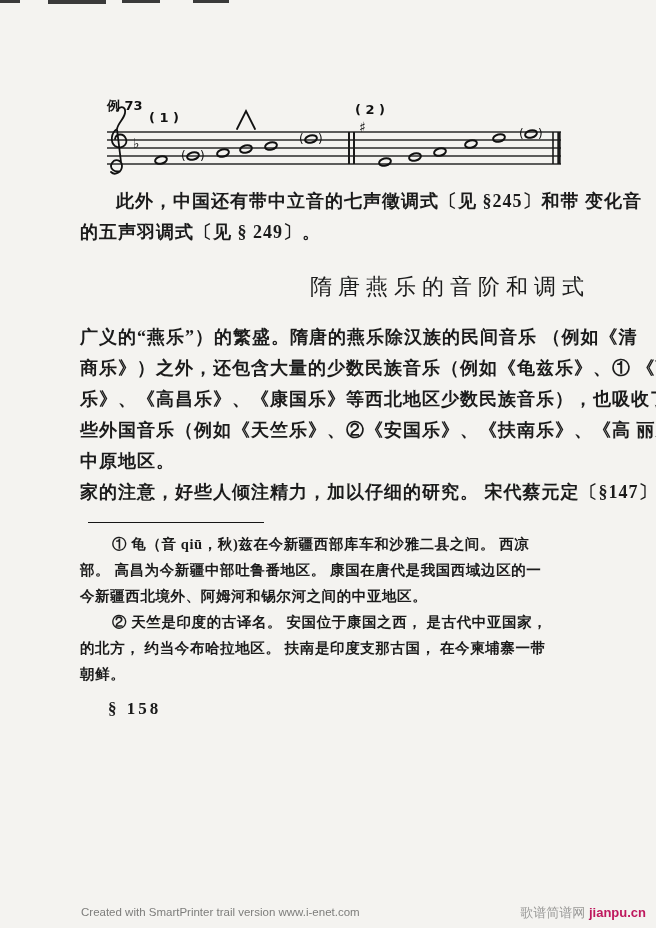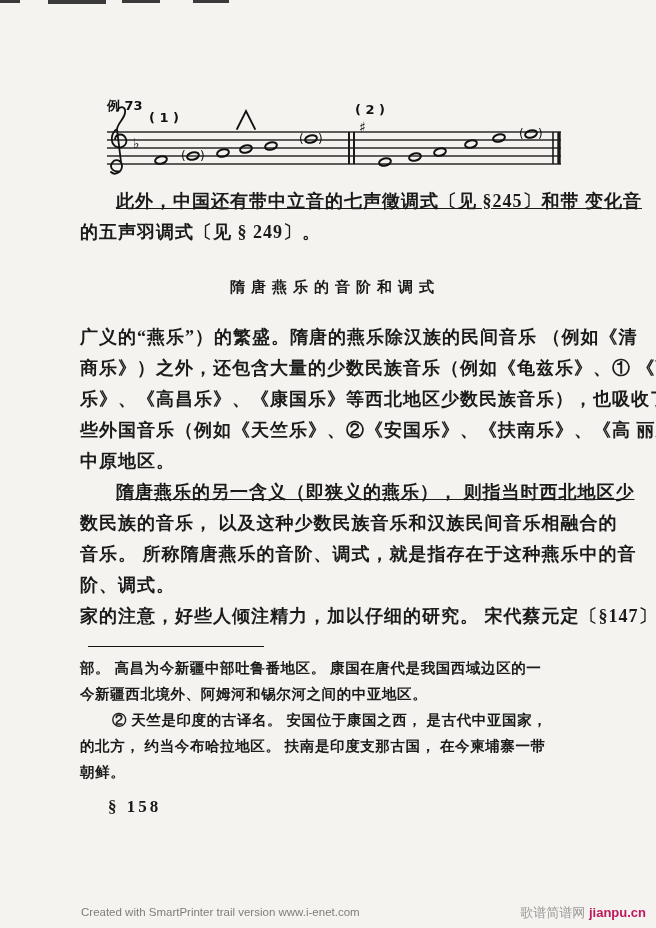--- a/index.html
+++ b/index.html
@@ -19,23 +19,23 @@
   .paren{font:12px "DejaVu Sans",sans-serif;fill:#111;}
   .svg-label{font:700 13px "DejaVu Sans",sans-serif;fill:#111;}
   .accidental{font:14px "DejaVu Sans",sans-serif;fill:#111;}
   .clef-path,.caret-path{fill:none;stroke:#111;stroke-width:1.8;stroke-linecap:round;}
   
   .content{position:absolute;left:80px;top:186px;width:510px;}
   .body-line{
     font-size:18px;line-height:31px;letter-spacing:1px;
     font-weight:600;white-space:nowrap;
   }
-  .indent{text-indent:2em;text-decoration:underline;}
+  .indent{text-indent:2em;}
   .section-heading{
-    font-size:15px;font-weight:700;text-align:center;
+    font-size:22px;font-weight:400;text-align:right;
     letter-spacing:6px;margin:24px 0 20px 0;line-height:30px;
   }
   .para{margin:0 0 0 0;}
   .para-158{margin-top:2px;}
   .footnote-divider{border:none;border-top:1.6px solid #161616;width:176px;margin:14px 0 8px 8px;}
   .footnote-line{
     font-size:14.5px;line-height:26px;letter-spacing:0.6px;
     font-weight:600;white-space:nowrap;
   }
   .fn-indent{text-indent:2.2em;}
@@ -131,34 +131,29 @@
   <div class="section-heading">隋唐燕乐的音阶和调式</div>
 
   <div class="para para-158">
     <div class="body-line">广义的“燕乐”）的繁盛。隋唐的燕乐除汉族的民间音乐 （例如《清</div>
     <div class="body-line">商乐》）之外，还包含大量的少数民族音乐（例如《龟兹乐》、① 《西凉</div>
     <div class="body-line">乐》、《高昌乐》、《康国乐》等西北地区少数民族音乐），也吸收了一</div>
     <div class="body-line">些外国音乐（例如《天竺乐》、②《安国乐》、《扶南乐》、《高 丽乐》等）。</div>
     <div class="body-line">中原地区。</div>
   </div>
 
-  <div class="para">
-    <div class="body-line indent">隋唐燕乐的另一含义（即狭义的燕乐）， 则指当时西北地区少</div>
-    <div class="body-line">数民族的音乐， 以及这种少数民族音乐和汉族民间音乐相融合的</div>
-    <div class="body-line">音乐。 所称隋唐燕乐的音阶、调式，就是指存在于这种燕乐中的音</div>
-    <div class="body-line">阶、调式。</div>
-  </div>
 
   <div class="para">
     <div class="body-line">家的注意，好些人倾注精力，加以仔细的研究。 宋代蔡元定〔§147〕</div>
   </div>
 
   <hr class="footnote-divider">
 
   <div class="para">
+    <div class="footnote-line fn-indent">①   龟（音  qiū，秋)兹在今新疆西部库车和沙雅二县之间。 西凉</div>
     <div class="footnote-line">部。 高昌为今新疆中部吐鲁番地区。 康国在唐代是我国西域边区的一</div>
     <div class="footnote-line">今新疆西北境外、阿姆河和锡尔河之间的中亚地区。</div>
   </div>
 
   <div class="para">
     <div class="footnote-line fn-indent">②   天竺是印度的古译名。 安国位于康国之西， 是古代中亚国家，</div>
     <div class="footnote-line">的北方， 约当今布哈拉地区。 扶南是印度支那古国， 在今柬埔寨一带</div>
     <div class="footnote-line">朝鲜。</div>
   </div>
 

